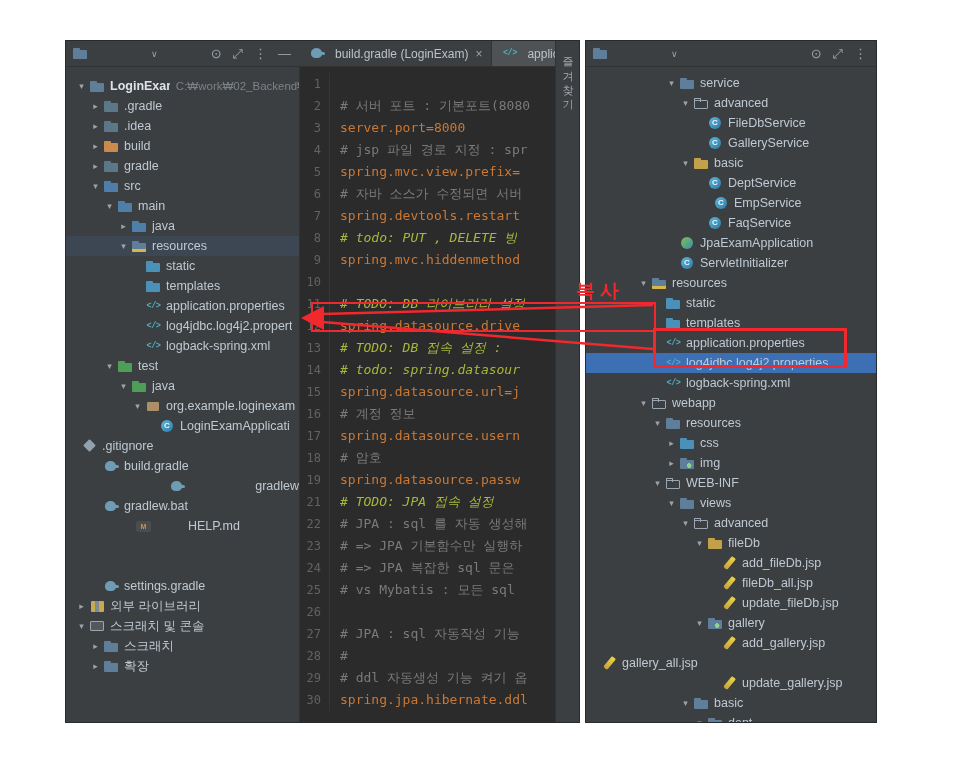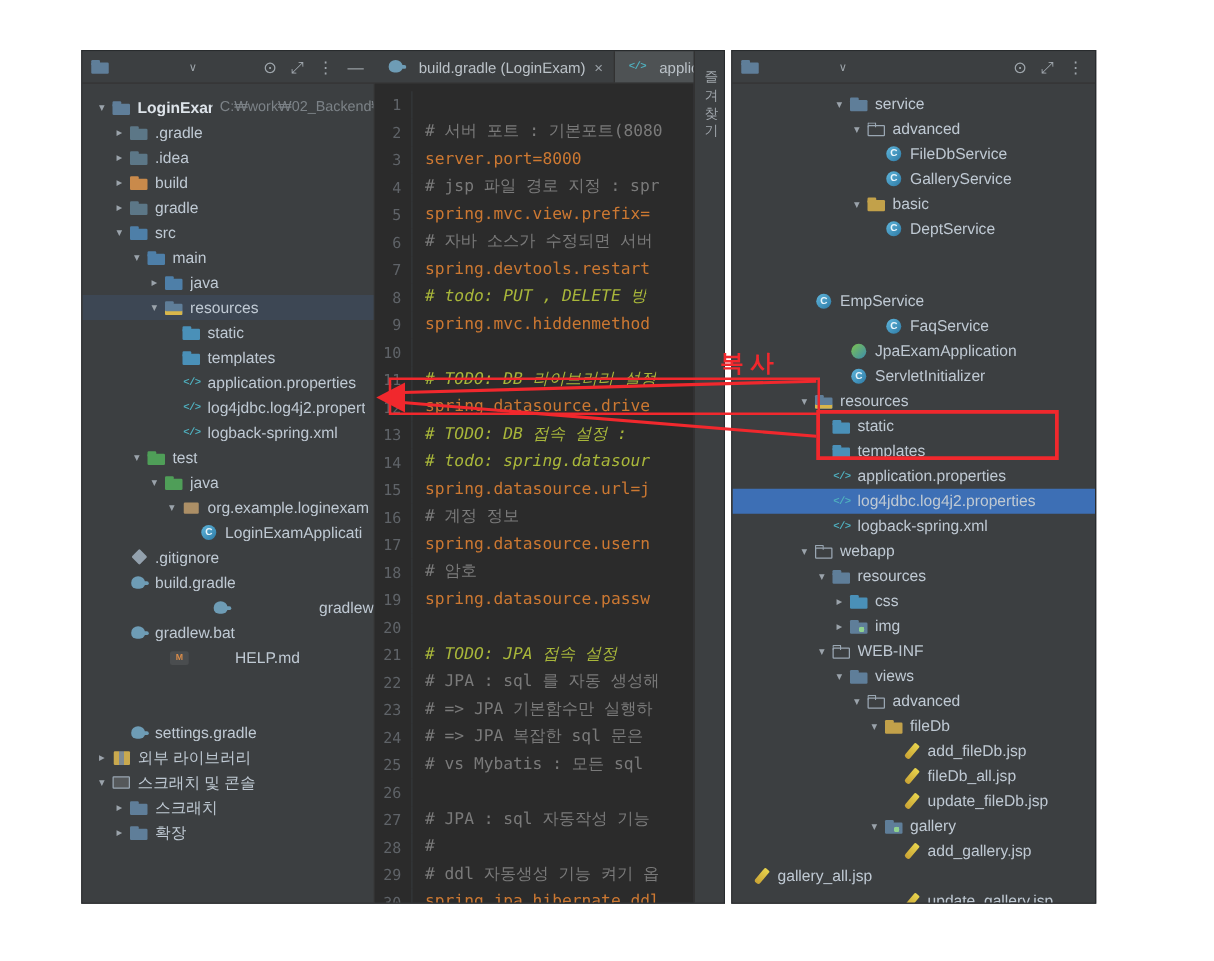--- a/index.html
+++ b/index.html
@@ -209,21 +209,21 @@
         <div class="trow" style="padding-left: 64px;">
           <span class="chev">▾</span>
           <span class="ic ic-package"></span>
           <span class="lbl">org.example.loginexam</span>
         </div>
         <div class="trow" style="padding-left: 78px; align-items: center;">
           <span class="chev"></span>
           <span class="ic ic-class"></span>
           <span class="lbl">LoginExamApplicati</span>
         </div>
-        <div class="trow" style="padding-left: 22px;">
+        <div class="trow" style="">
           <span class="chev"></span>
           <span class="ic ic-git"></span>
           <span class="lbl">.gitignore</span>
         </div>
         <div class="trow" style="padding-left: 22px;">
           <span class="chev"></span>
           <span class="ic ic-gradle"></span>
           <span class="lbl">build.gradle</span>
         </div>
         <div class="trow" style="padding-left: 22px; justify-content: space-between;">
@@ -338,24 +338,20 @@
             <span class="ln">17</span>
             <span class="ct code">spring.datasource.usern</span>
           </div>
           <div class="eline">
             <span class="ln">18</span>
             <span class="ct comment"># 암호</span>
           </div>
           <div class="eline">
             <span class="ln">19</span>
             <span class="ct code">spring.datasource.passw</span>
-          </div>
-          <div class="eline">
-            <span class="ln">20</span>
-            <span class="ct empty"></span>
           </div>
           <div class="eline">
             <span class="ln">21</span>
             <span class="ct todo"># TODO: JPA 접속 설정</span>
           </div>
           <div class="eline">
             <span class="ln">22</span>
             <span class="ct comment"># JPA : sql 를 자동 생성해</span>
           </div>
           <div class="eline">
@@ -432,21 +428,21 @@
         <div class="trow" style="padding-left: 92px;">
           <span class="chev">▾</span>
           <span class="ic ic-folder-yellow"></span>
           <span class="lbl">basic</span>
         </div>
         <div class="trow" style="padding-left: 106px;">
           <span class="chev"></span>
           <span class="ic ic-class"></span>
           <span class="lbl">DeptService</span>
         </div>
-        <div class="trow" style="padding-left: 50px; margin-top: 38px;">
+        <div class="trow" style="padding-left: 112px;">
           <span class="chev"></span>
           <span class="ic ic-class"></span>
           <span class="lbl">EmpService</span>
         </div>
         <div class="trow" style="padding-left: 106px;">
           <span class="chev"></span>
           <span class="ic ic-class"></span>
           <span class="lbl">FaqService</span>
         </div>
         <div class="trow" style="padding-left: 78px;">

